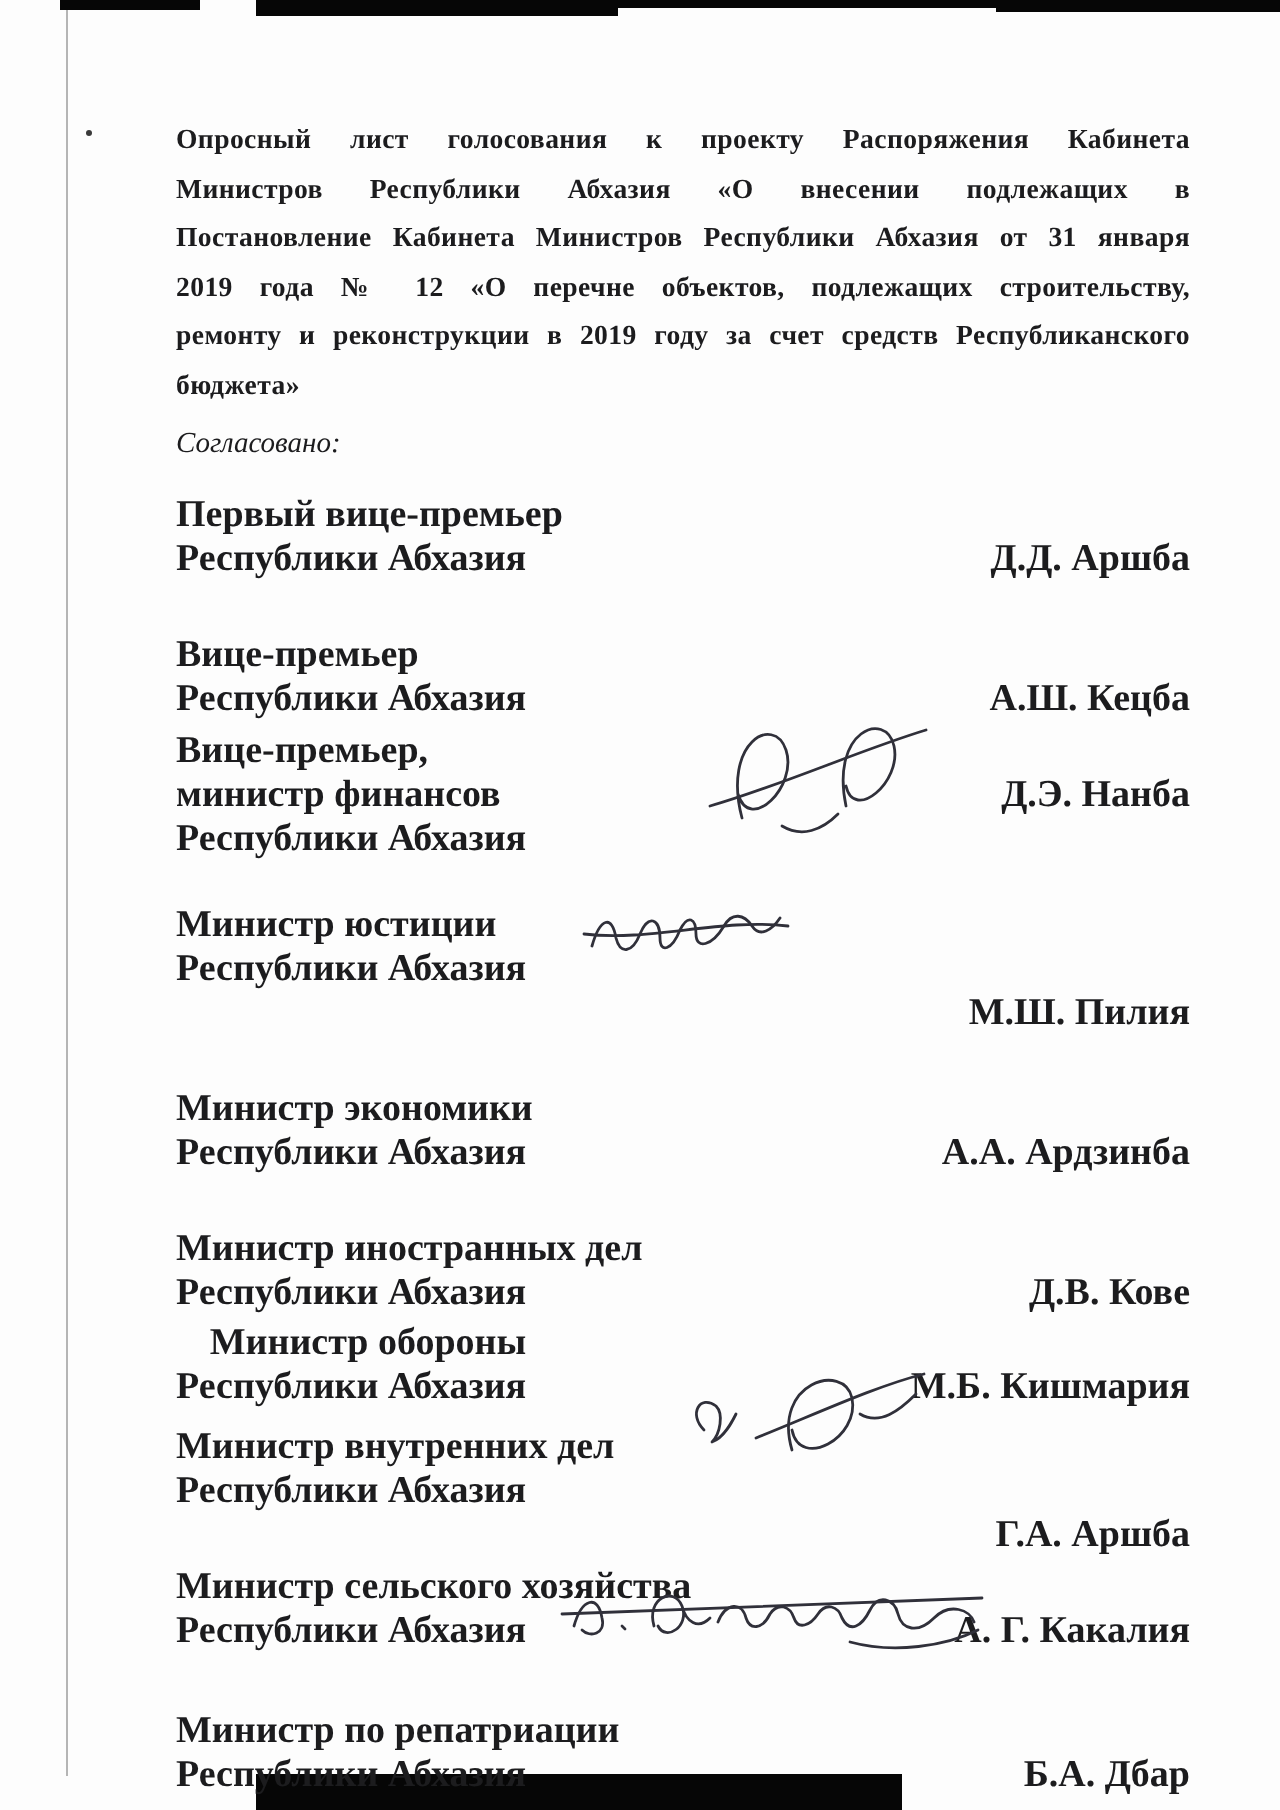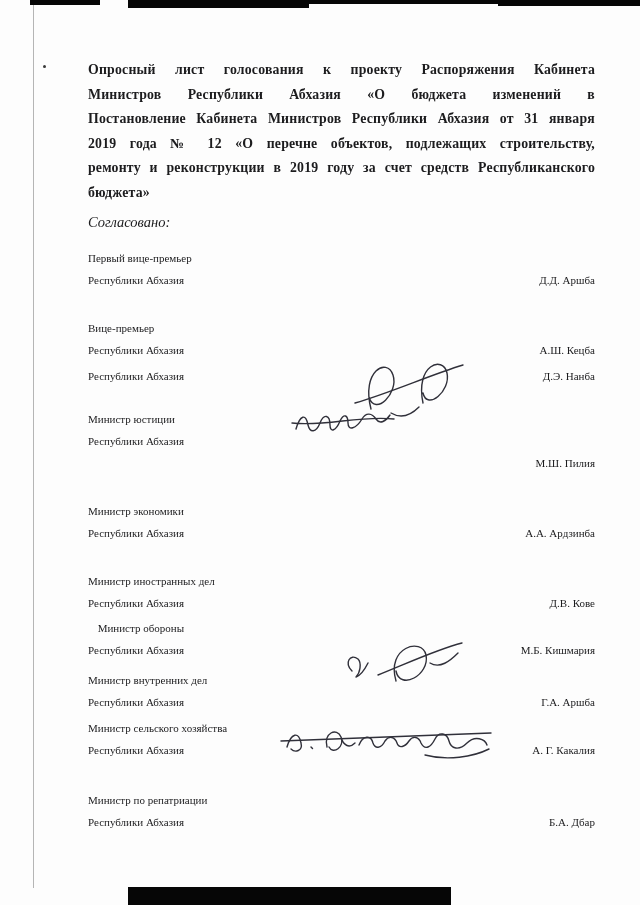--- a/index.html
+++ b/index.html
@@ -40,30 +40,31 @@
   }
   .title-line:last-child { text-align-last: left; }
 
   .agreed { margin-top: 6px; font-style: italic; font-size: 14.5px; line-height: 22px; font-family: Liberation Serif, serif; }
 
   .rows { margin-top: 14px; display: flex; flex-direction: column; }
   .row {
     position: relative;
     display: flex;
     justify-content: space-between;
-    font-size: 11px;
+    font-size: 19px;
     line-height: 22px;
+    font-weight: bold;
   }
   .row:nth-child(2)  { margin-top: 26px; }
   .row:nth-child(3)  { margin-top: 4px;  }
   .row:nth-child(4)  { margin-top: 21px; flex-direction: column; }
   .row:nth-child(5)  { margin-top: 26px; }
   .row:nth-child(6)  { margin-top: 26px; }
   .row:nth-child(7)  { margin-top: 3px; text-align: right;  }
-  .row:nth-child(8)  { margin-top: 8px;  }
+  .row:nth-child(8)  { margin-top: 8px; flex-direction: column;  }
   .row:nth-child(9)  { margin-top: 4px;  }
   .row:nth-child(10) { margin-top: 28px; gap: 27px; }
 
   .row .name { align-self: flex-end; white-space: nowrap; }
   .row.three-lines .name { align-self: center; }
 
   .sig { position: absolute; pointer-events: none; }
   .sig path { fill: none; stroke: var(--sig-ink); stroke-width: 1.4; stroke-linecap: round; stroke-linejoin: round; }
   .sig.loops-crossed { left: 247px; top: -14px; width: 130px; height: 75px; }
   .sig.script-strike { left: 202px; top: -5px;  width: 105px; height: 35px; }
@@ -78,21 +79,21 @@
   <div class="artifact a1"></div>
   <div class="artifact a2"></div>
   <div class="artifact a3"></div>
   <div class="artifact a4"></div>
   <div class="artifact bottom"></div>
   <div class="speck"></div>
 
   <div class="content">
     <div class="title">
         <div class="title-line">Опросный лист голосования к проекту Распоряжения Кабинета</div>
-        <div class="title-line">Министров Республики Абхазия «О бюджета изменений в</div>
+        <div class="title-line">Министров Республики Абхазия «О внесении подлежащих в</div>
         <div class="title-line">Постановление Кабинета Министров Республики Абхазия от 31 января</div>
         <div class="title-line">2019 года № 12 «О перечне объектов, подлежащих строительству,</div>
         <div class="title-line">ремонту и реконструкции в 2019 году за счет средств Республиканского</div>
         <div class="title-line">бюджета»</div>
       </div>
     <p class="agreed">Согласовано:</p>
     <div class="rows">
         <div class="row">
     <div class="pos">
             <div>Первый вице-премьер</div>
@@ -102,20 +103,22 @@
   </div>
         <div class="row">
     <div class="pos">
             <div>Вице-премьер</div>
             <div>Республики Абхазия</div>
           </div>
     <div class="name">А.Ш. Кецба</div>
   </div>
         <div class="row three-lines">
     <div class="pos">
+            <div>Вице-премьер,</div>
+            <div>министр финансов</div>
             <div>Республики Абхазия</div>
           </div>
     <div class="name">Д.Э. Нанба</div>
   <svg class="sig loops-crossed" viewBox="0 0 130 75">
     <path d="M36 58 C26 20 52 6 58 24 C64 42 40 66 34 46"></path>
     <path d="M88 52 C80 14 108 4 112 22 C116 40 92 60 88 42"></path>
     <path d="M20 52 C55 42 95 24 128 14"></path>
     <path d="M56 62 C66 68 76 64 84 56"></path>
   </svg>
         </div>

